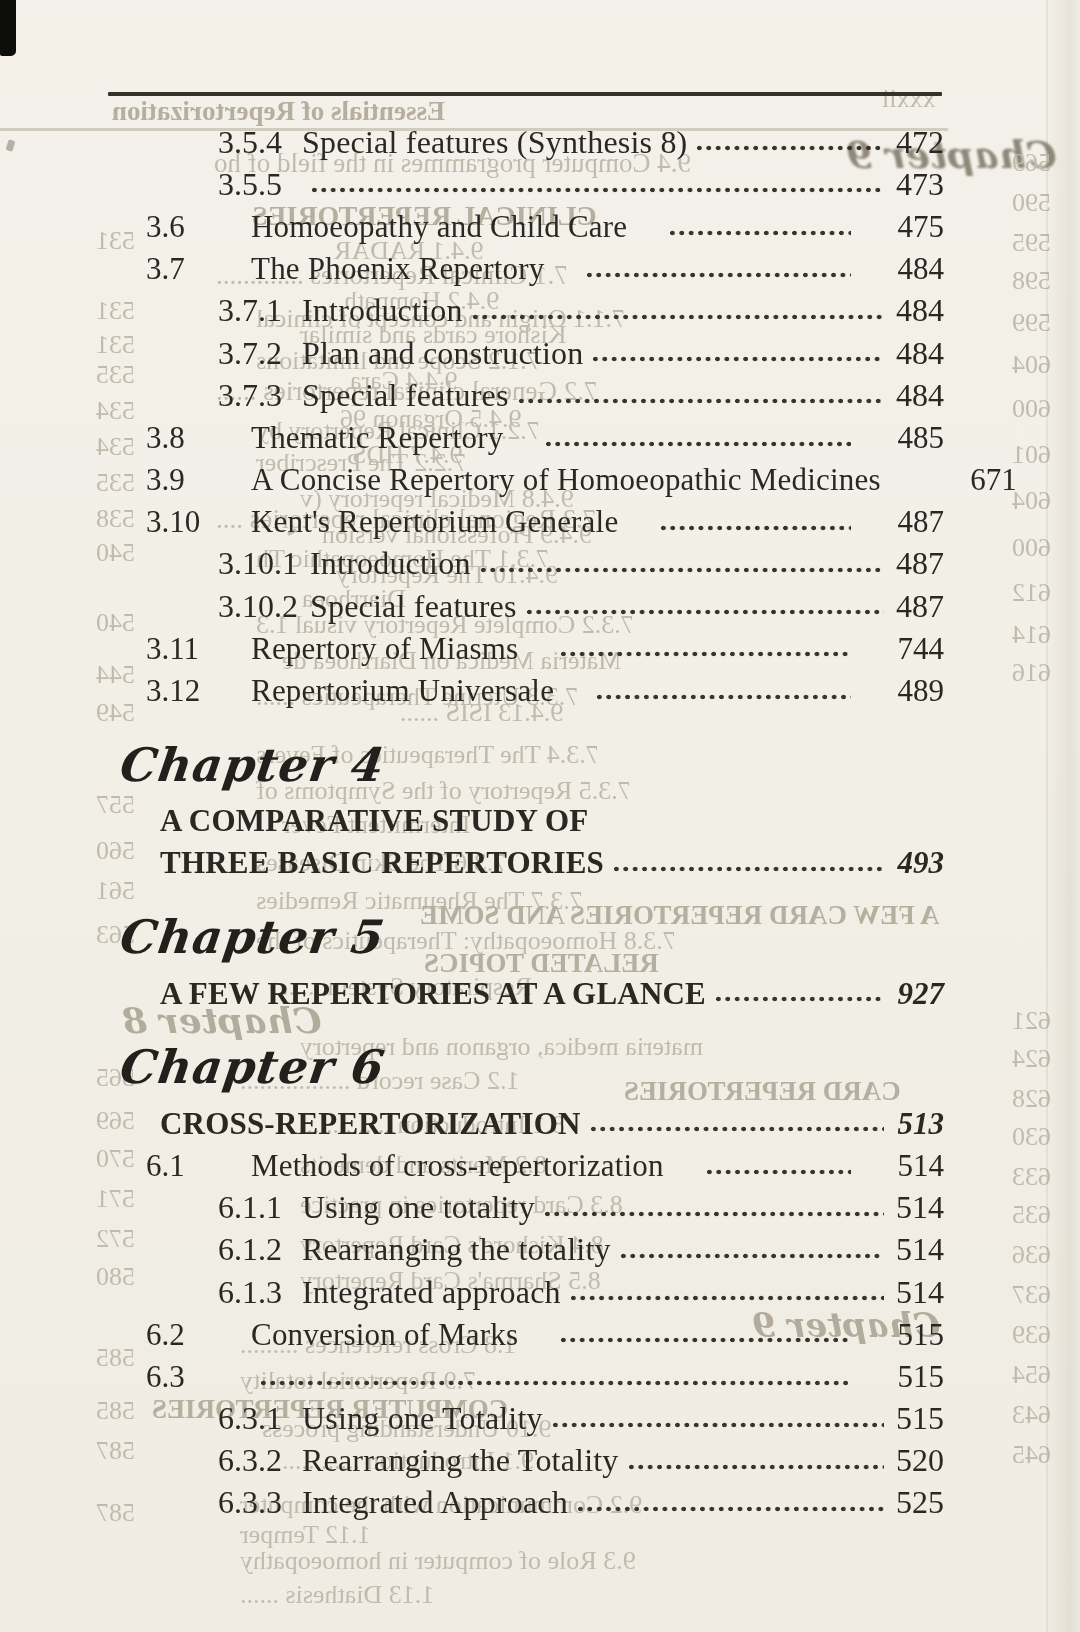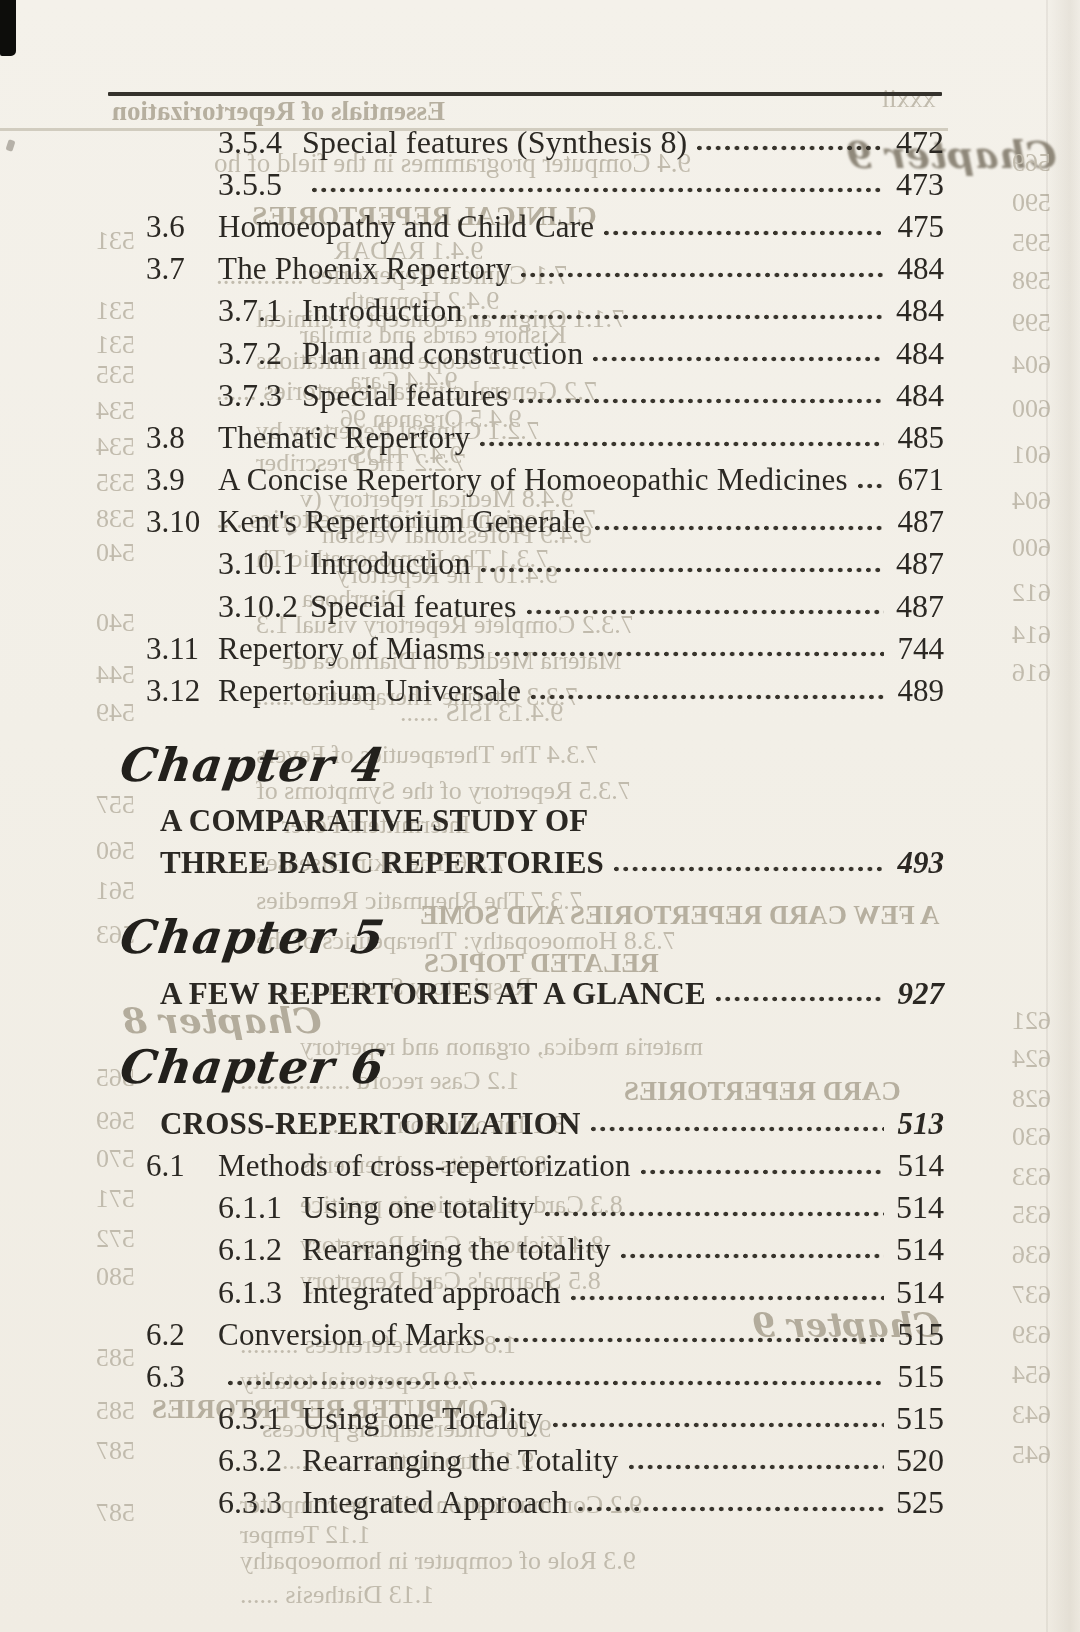--- a/index.html
+++ b/index.html
@@ -40,21 +40,21 @@
   .bleed.bb{font-weight:bold;color:#b6af9f;}
   .bleed.bsc{font-family:"DejaVu Serif",serif;font-style:italic;font-weight:bold;color:#b3ac9c;}
   .bleed.bd{color:#8f887a;filter:blur(1.1px);}
   .bleed-rule{position:absolute;left:0;top:128px;width:948px;height:3px;background:#ccc6b8;filter:blur(.4px);opacity:.85;}
 
   
   .toc{position:absolute;left:108px;top:120px;width:836px;}
   .row{display:flex;align-items:flex-end;height:42.2px;padding-bottom:3px;box-sizing:border-box;}
   .row .t{flex:0 0 auto;white-space:nowrap;line-height:1.05;letter-spacing:.2px;}
   .row .num{flex:0 0 auto;line-height:1.05;}
-  .l1{padding-left:38px;font-size:31px;}
+  .l1{padding-left:38px;font-size:31px;gap:33px;}
   .l1 .num{width:72px;}
   .l2{padding-left:110px;font-size:32px;}
   .l2 .num{width:84px;}
   .l2.tight .num{width:auto;margin-right:12px;}
   .leader{
     flex:1 1 auto;align-self:flex-end;height:10px;margin:0 2px 6px 10px;
     background-image:radial-gradient(circle at 2.4px 5px, #38342c 2.05px, rgba(0,0,0,0) 2.6px);
     background-size:9.4px 10px;background-repeat:repeat-x;
   }
   .pg{flex:0 0 auto;min-width:58px;text-align:right;line-height:1.05;}

